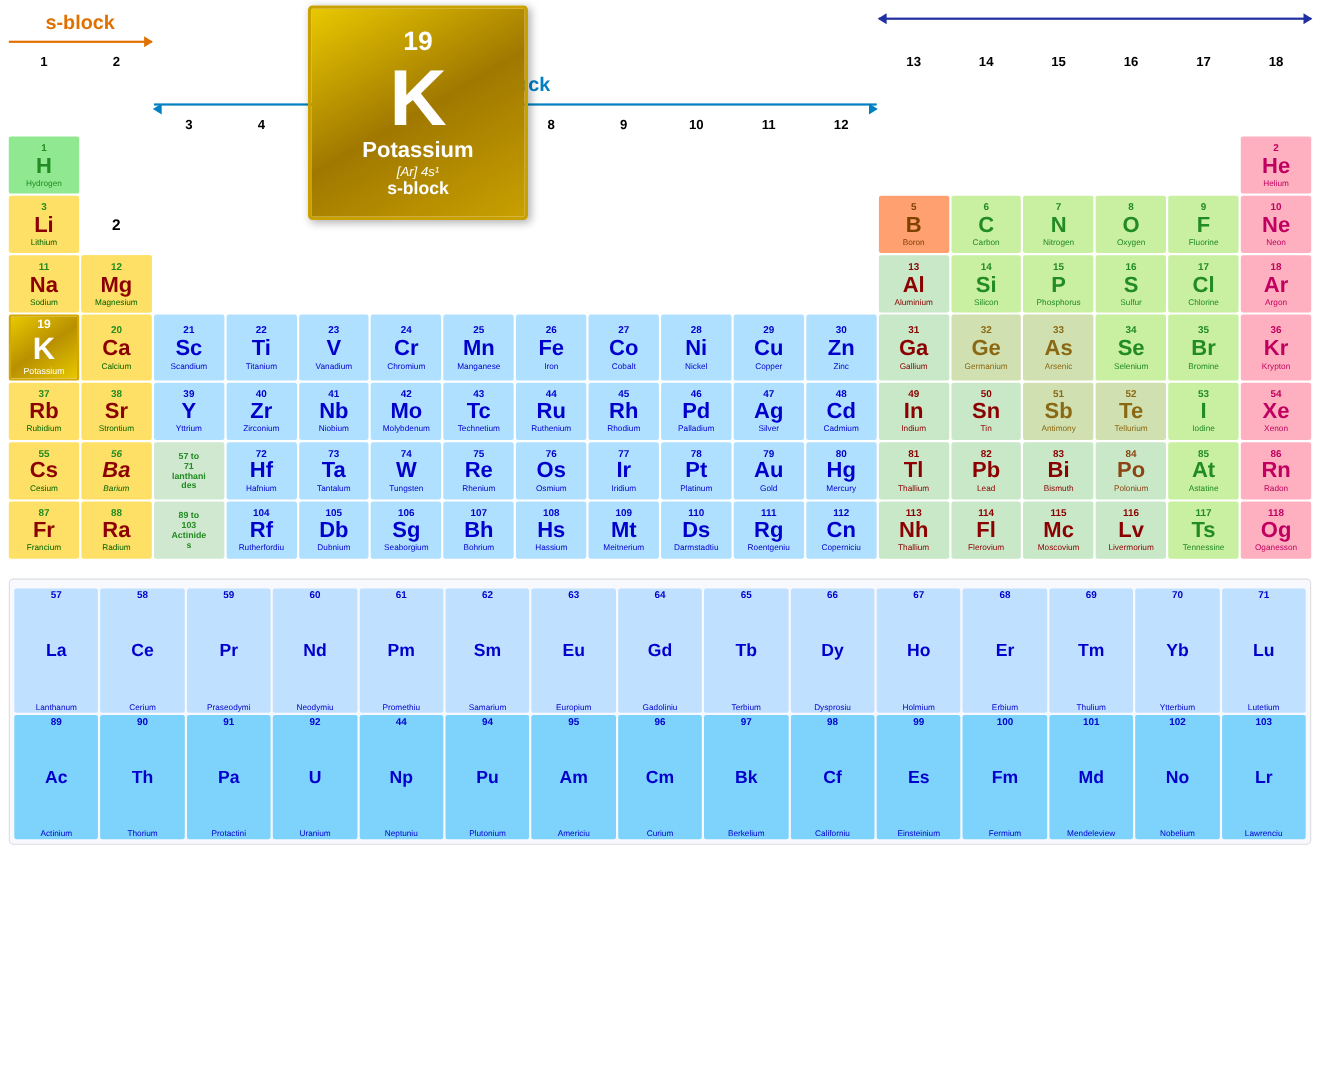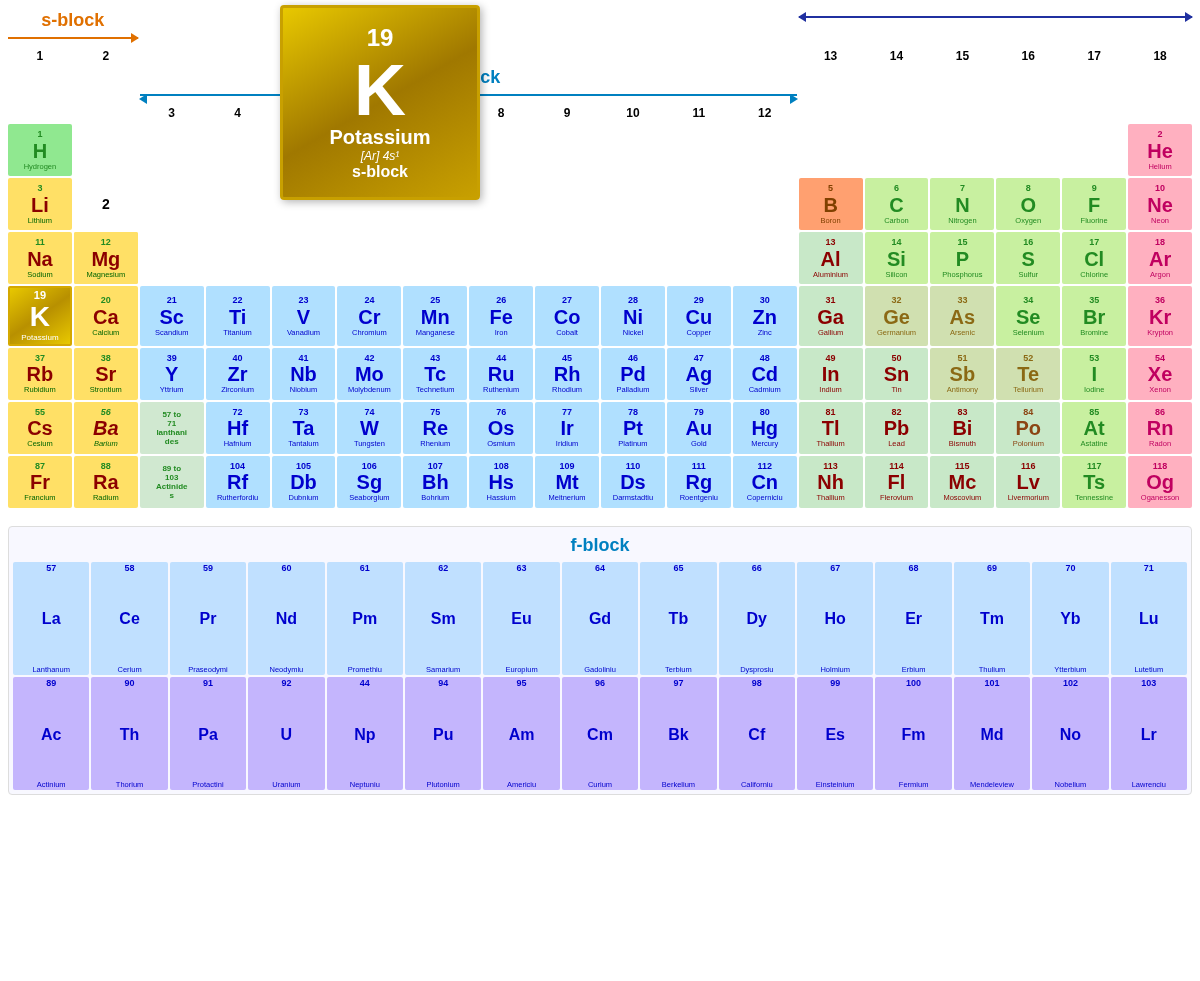--- a/index.html
+++ b/index.html
@@ -100,21 +100,21 @@
     .el-post { background: #c8e8c8; }
     .el-post .el-num { color: #8b0000; }
     .el-post .el-sym { color: #8b0000; }
     .el-post .el-name { color: #8b0000; }
 
     .el-lanthanide { background: #c0e0ff; }
     .el-lanthanide .el-num { color: #0000cd; }
     .el-lanthanide .el-sym { color: #0000cd; }
     .el-lanthanide .el-name { color: #0000cd; }
 
-    .el-actinide { background: #c4b5fd; }
+    .el-actinide { background: #7dd3fc; }
     .el-actinide .el-num { color: #0000cd; }
     .el-actinide .el-sym { color: #0000cd; }
     .el-actinide .el-name { color: #0000cd; }
 
     .el-hydrogen { background: #90e890; }
     .el-hydrogen .el-num { color: #228b22; }
     .el-hydrogen .el-sym { color: #228b22; }
     .el-hydrogen .el-name { color: #228b22; }
 
     .el-potassium {
@@ -857,21 +857,20 @@
 
     <div class="el el-noble" style="grid-column:18; grid-row:7;">
       <span class="el-num">118</span>
       <span class="el-sym">Og</span>
       <span class="el-name">Oganesson</span>
     </div>
 
   </div>
 
   <div class="f-block-section" style="margin-top:18px;">
-    <div class="f-block-title">f-block</div>
 
     <div class="f-block-grid" style="margin-bottom:2px;">
       <div class="el el-lanthanide el-small">
         <span class="el-num">57</span>
         <span class="el-sym">La</span>
         <span class="el-name">Lanthanum</span>
       </div>
       <div class="el el-lanthanide el-small">
         <span class="el-num">58</span>
         <span class="el-sym">Ce</span>

